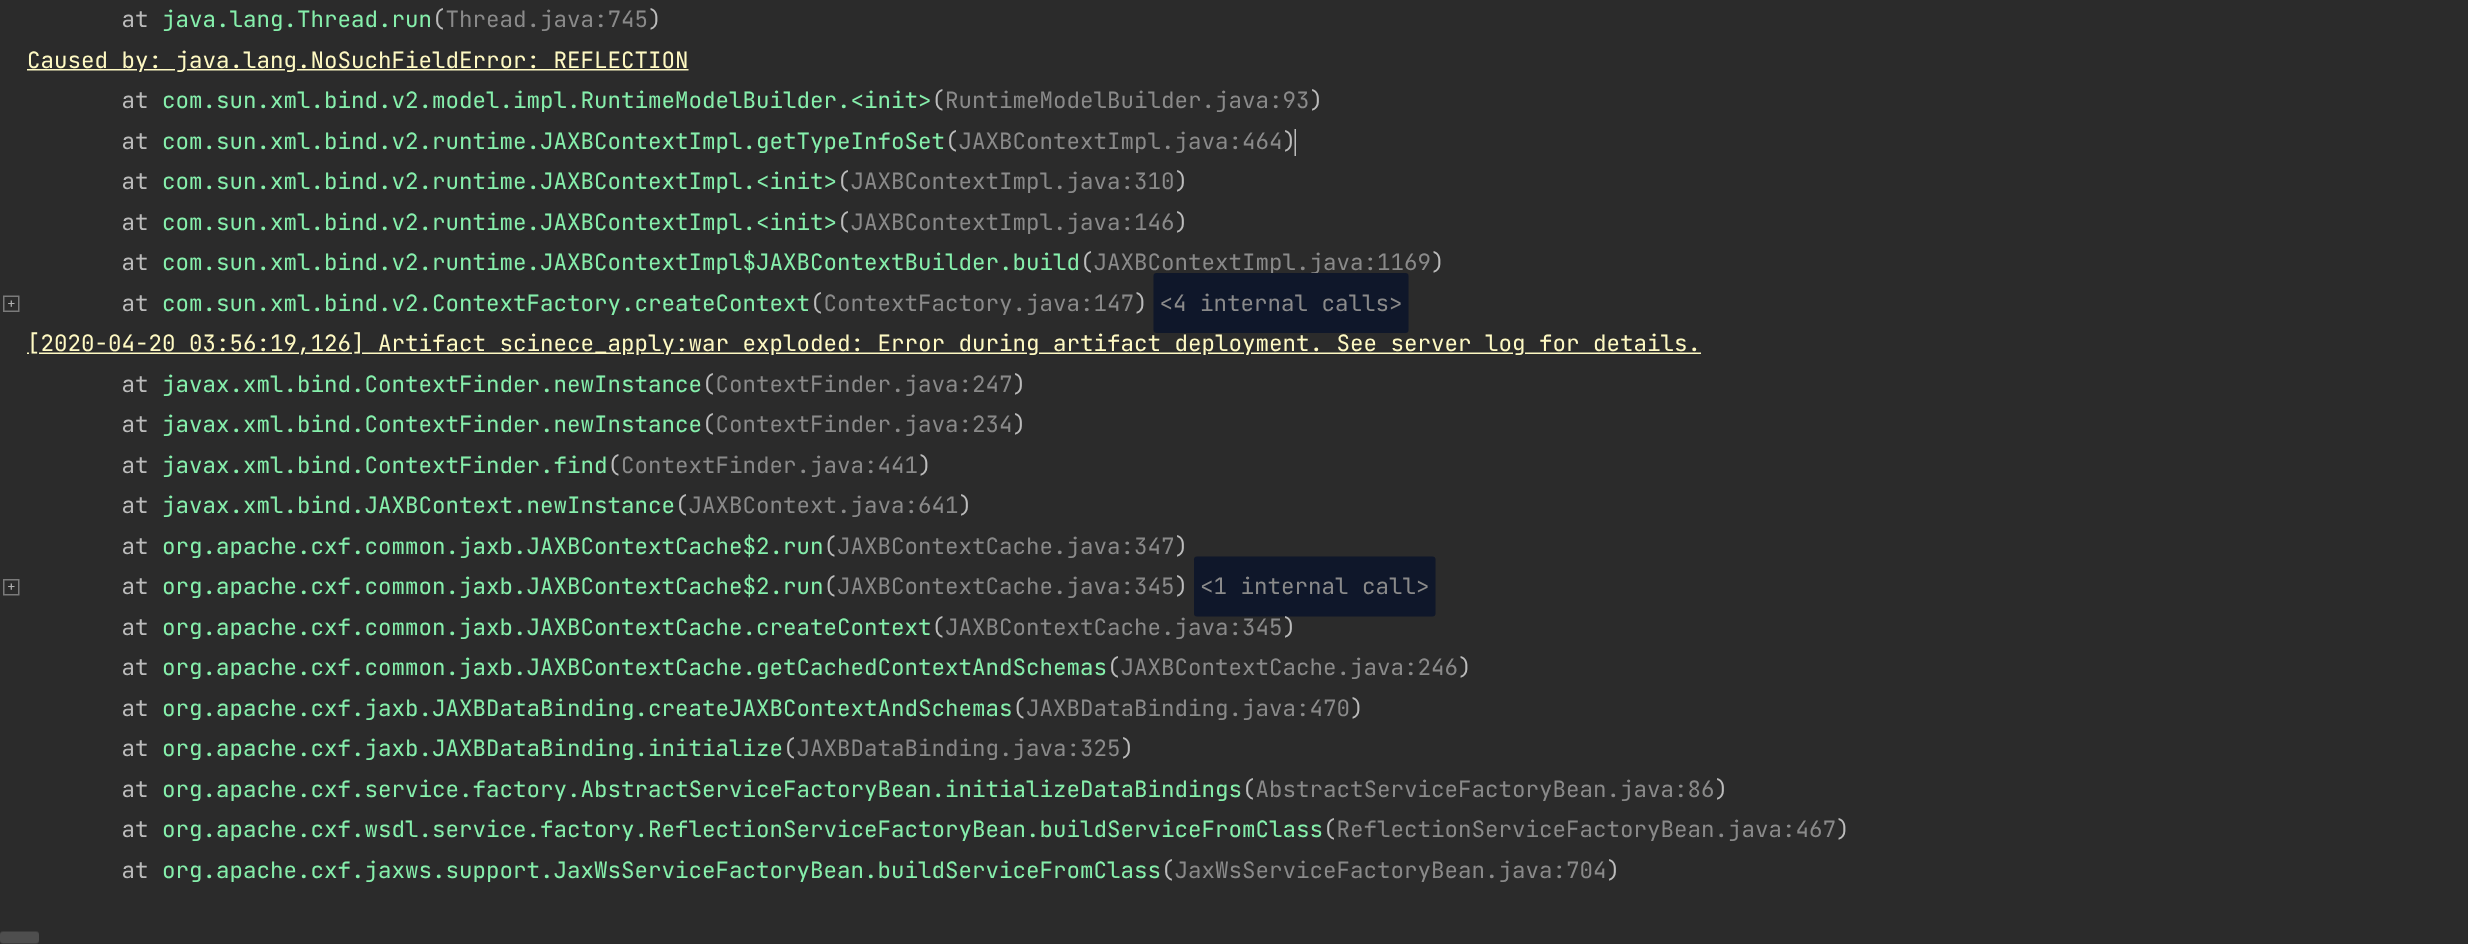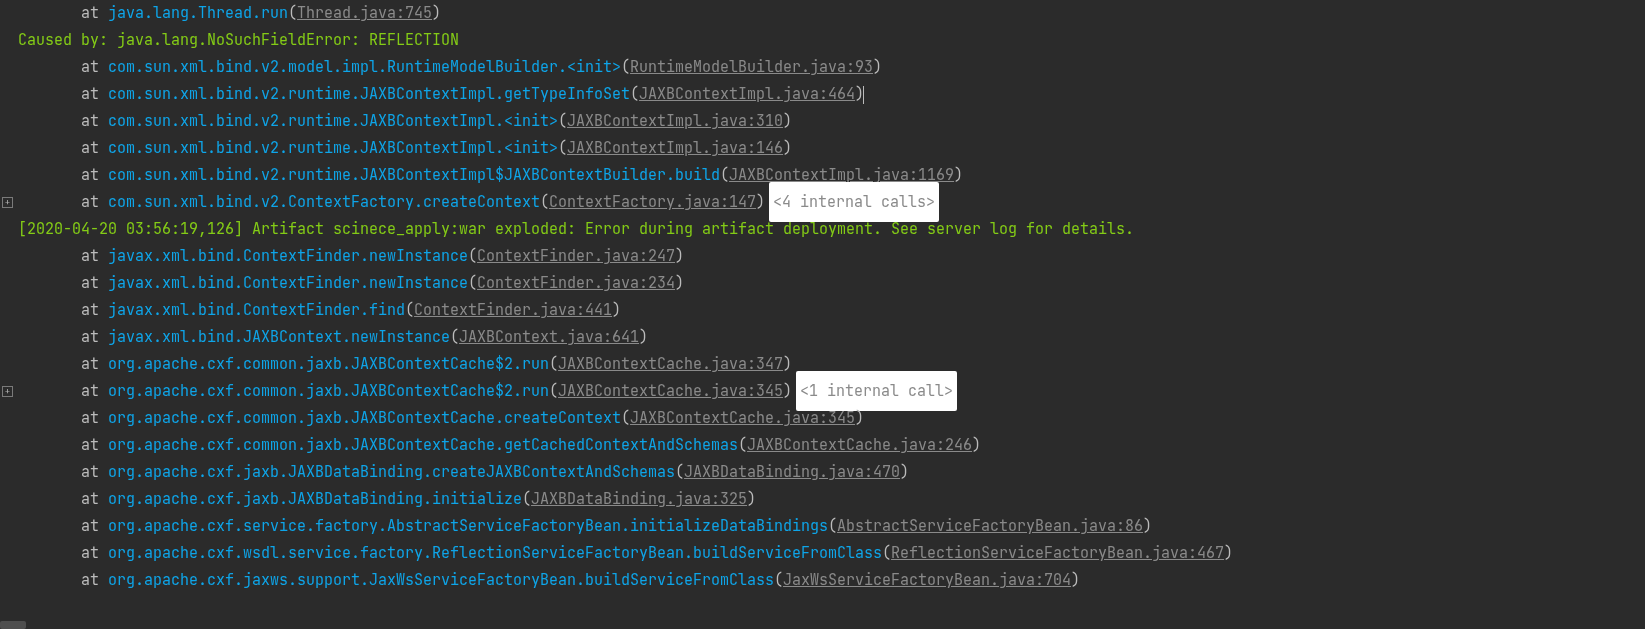--- a/index.html
+++ b/index.html
@@ -39,35 +39,34 @@
   }
   .log {
     flex: 1;
     white-space: pre;
     padding-left: 2px;
   }
   .line {
     height: 27px;
   } 
   .plain { color: #bbbbbb; text-align: right; }
-  .bright { color: #0ea5e9; margin-top: 44px; }
+  .bright { color: #86efac; margin-top: 44px; }
   .link {
     color: #8a8a8a;
-    text-decoration: underline;
     cursor: pointer;
   }
   .fold {
-    background: #ffffff;
+    background: #0f172a;
     color: #8a8a8a;
     padding: 10px 4px;
     margin-left: 4px;
     border-radius: 2px;
     cursor: pointer;
   }
-  .msg { color: #84cc16; }
+  .msg { color: #fef9c3; text-decoration: underline; }
   .caret-line {
     
     border-right: 1px solid #bbbbbb;
     display: inline-block;
     height: 18px;
     vertical-align: middle;
     margin-left: -1px;
   }
   
   .hscroll {

